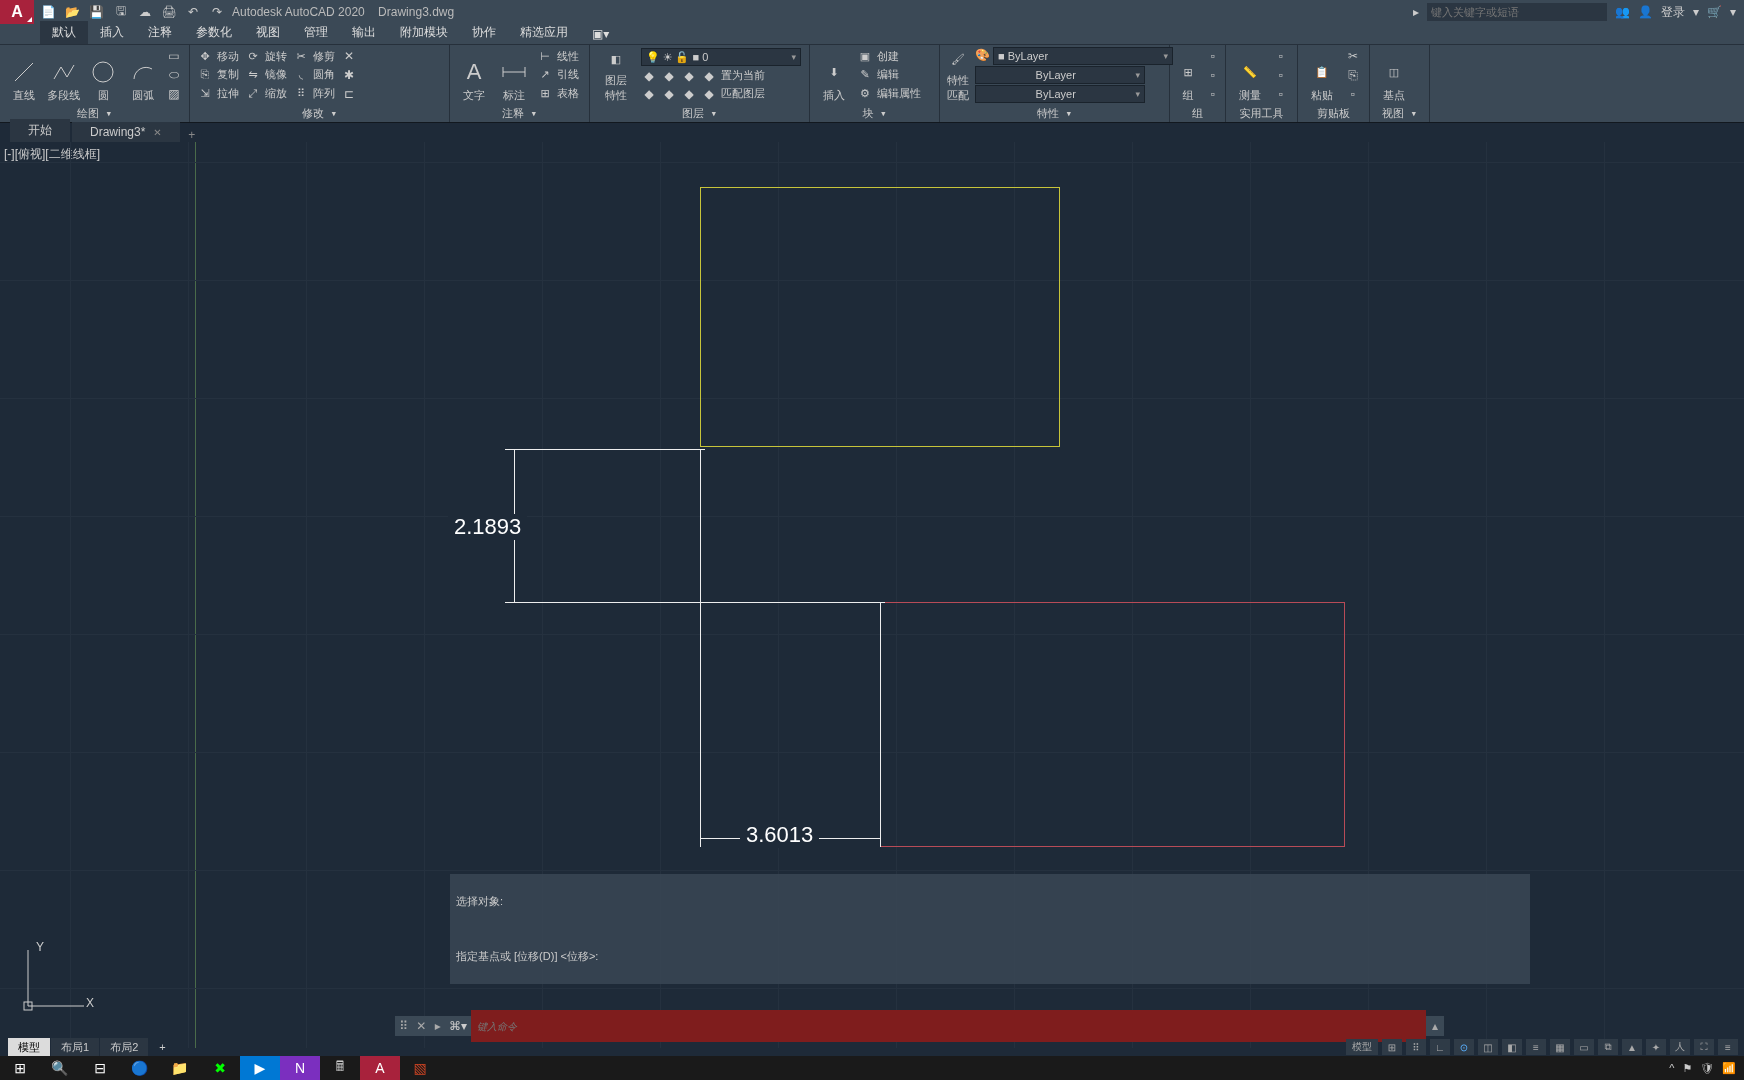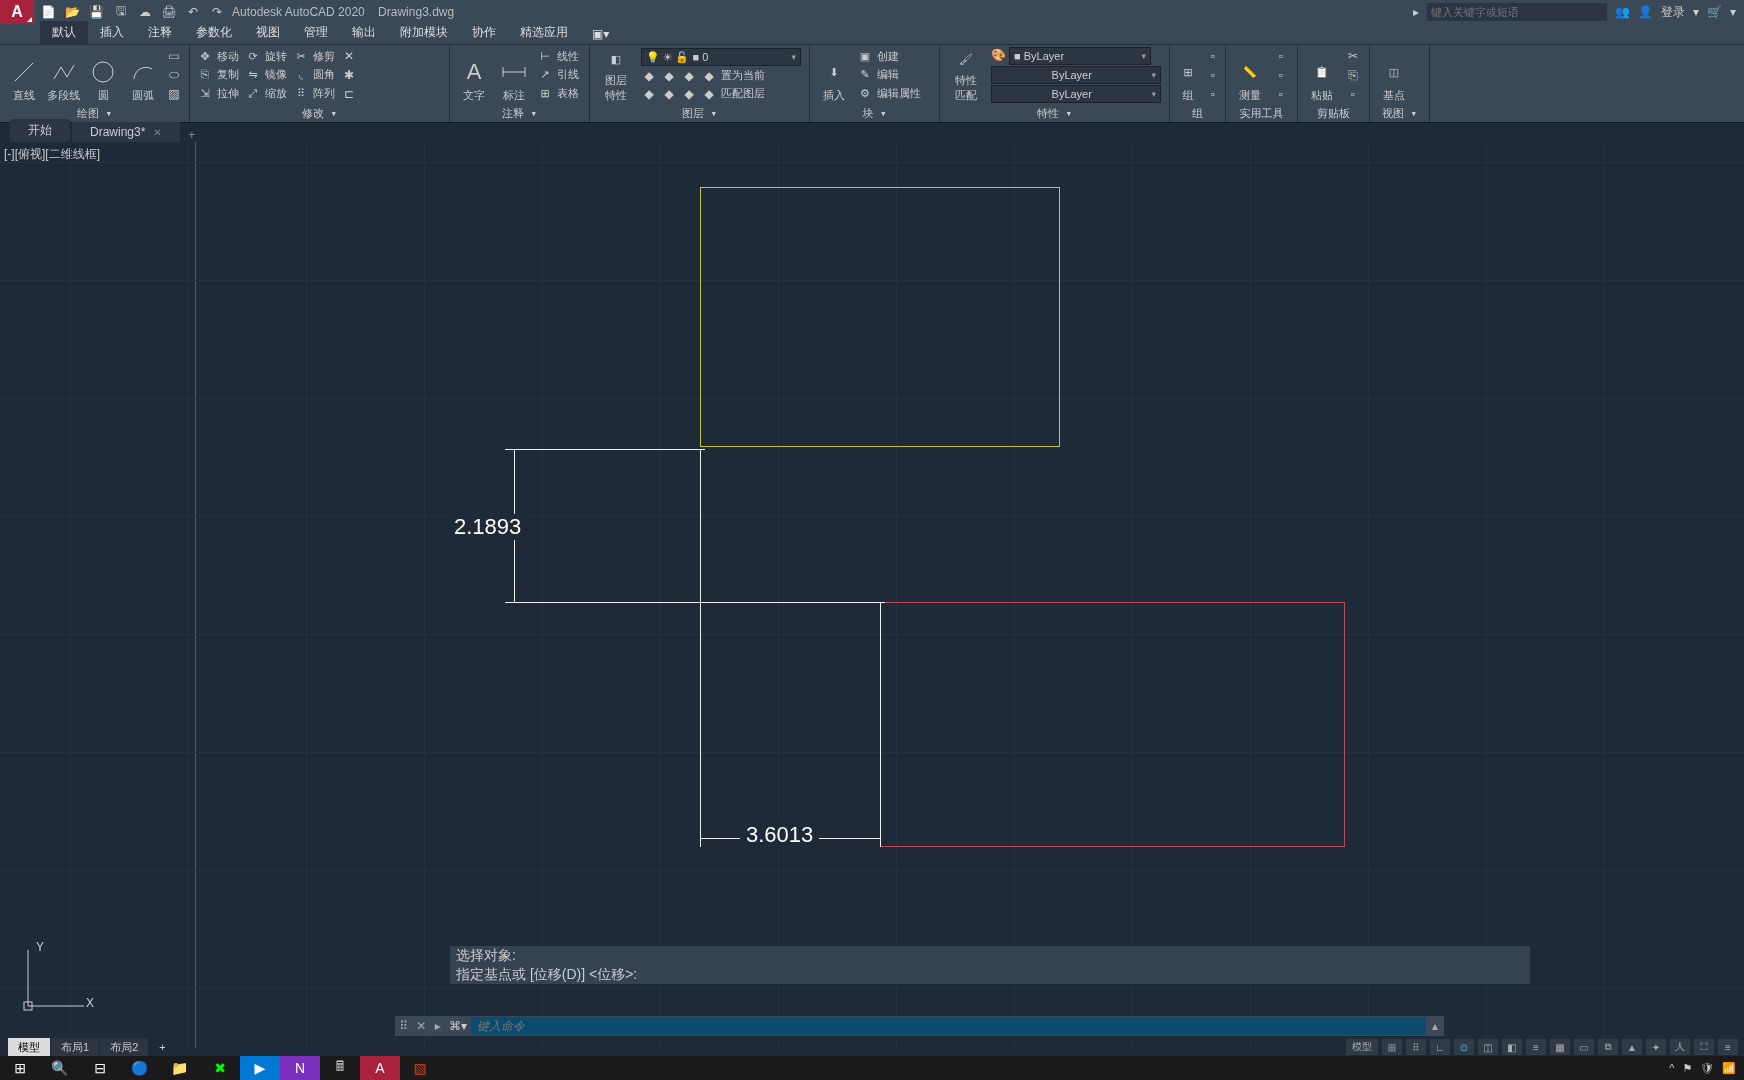--- a/index.html
+++ b/index.html
@@ -49,24 +49,24 @@
 .xaxis-ind { position:absolute; left:14px; bottom:28px; }
 .rect-y { position:absolute; border:1px solid #c7c43a; }
 .rect-r { position:absolute; border:1px solid #b84b57; }
 
 .dim-line { position:absolute; background:#eee; }
 .dim-txt { position:absolute; color:#fff; background:#1e2a38; font-size:22px; padding:0 6px; }
 .tick { position:absolute; background:#eee; }
 
 
 .cmd-area { position:absolute; bottom:64px; left:450px; width:1080px; }
-.cmd-hist { background:#3b4956cc; color:#ccc; font-size:14px; padding:2px 6px; line-height:15px; }
+.cmd-hist { background:#3b4956cc; color:#ccc; font-size:11px; padding:20px 6px; line-height:15px; }
 .cmd-bar { position:absolute; bottom:44px; left:395px; right:300px; height:20px; background:#3b4956; display:flex; align-items:center; }
 .cmd-bar .cmd-icons { width:50px; display:flex; justify-content:space-around; color:#aaa; }
-.cmd-input { flex:1; height:18px; background:#0c4a6e; border:none; color:#aaa; font-style:italic; padding:0 6px; font-size:12px; }
+.cmd-input { flex:1; height:32px; background:#7f1d1d; border:none; color:#aaa; font-style:italic; padding:0 6px; font-size:10px; }
 
 
 .layout-tabs { position:absolute; bottom:24px; left:8px; height:18px; display:flex; align-items:center; }
 .ltab { padding:2px 10px; color:#ccc; font-size:11px; background:#2b3642; margin-right:1px; }
 .ltab.active { background:#dcdcdc; color:#000; }
 
 
 .status-bar { position:absolute; bottom:24px; right:6px; height:18px; display:flex; align-items:center; gap:4px; }
 .status-bar .sb { width:20px; height:16px; display:flex; align-items:center; justify-content:center; color:#aaa; font-size:10px; background:#2f3b47; }
 
@@ -311,21 +311,21 @@
   <div class="panel" style="width:230px">
     <div class="panel-body">
       <div class="big-btn" style="width:44px">
           <div class="glyph">🖌</div>
           <span style="white-space:pre;text-align:center">特性
 匹配</span>
         </div>
       <div class="col" style="flex:1;gap:1px">
         <div style="display:flex;gap:2px">
             <span class="mini-ico">🎨</span>
-            <div class="sel drop" style="width:142px">
+            <div class="sel drop" style="width:180px">
               <span>■ <span>ByLayer</span></span>
             </div>
           </div>
         <div class="sel drop" style="width:170px">
             <span style="margin:0 auto">ByLayer</span>
           </div>
         <div class="sel drop" style="width:170px">
             <span style="margin:0 auto">ByLayer</span>
           </div>
       </div>

